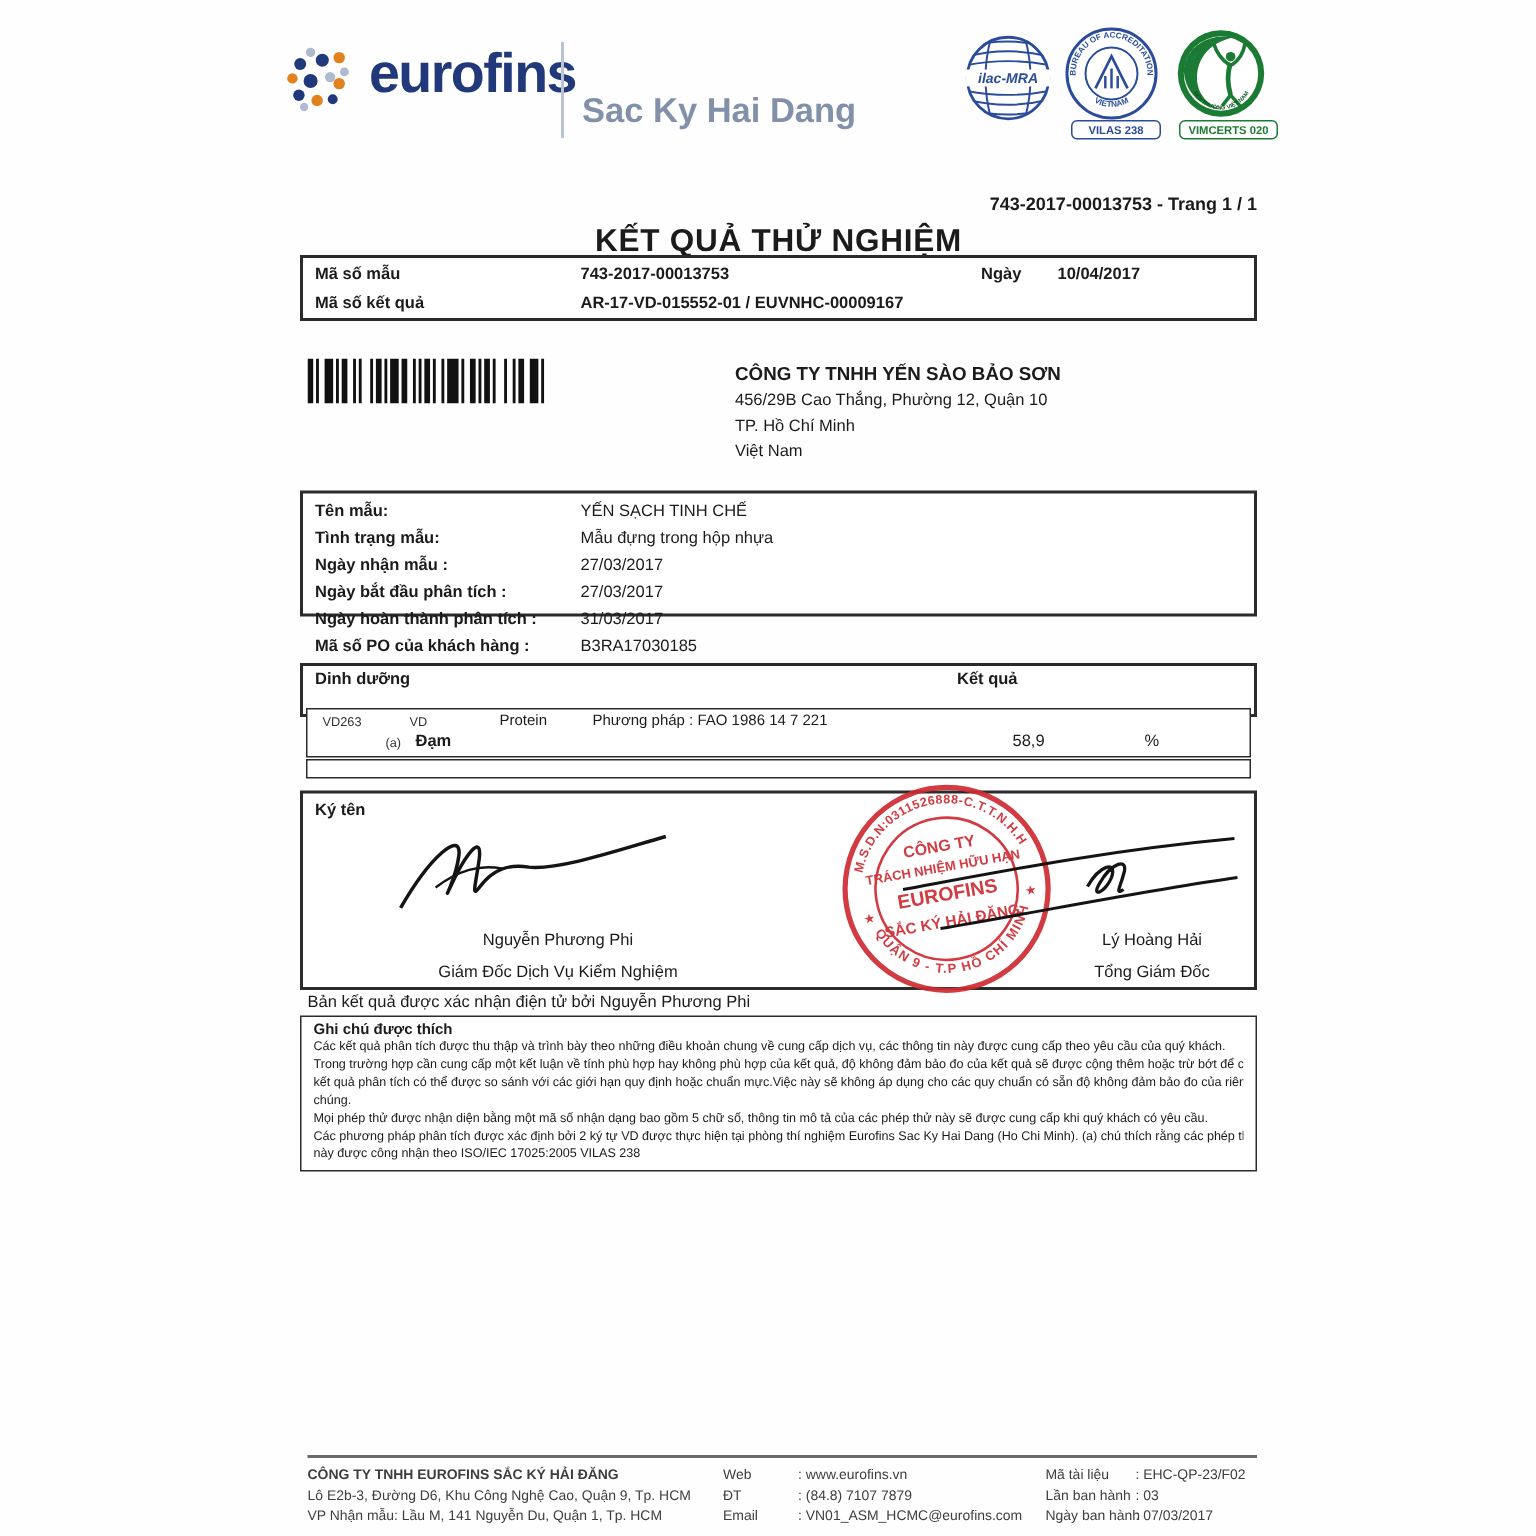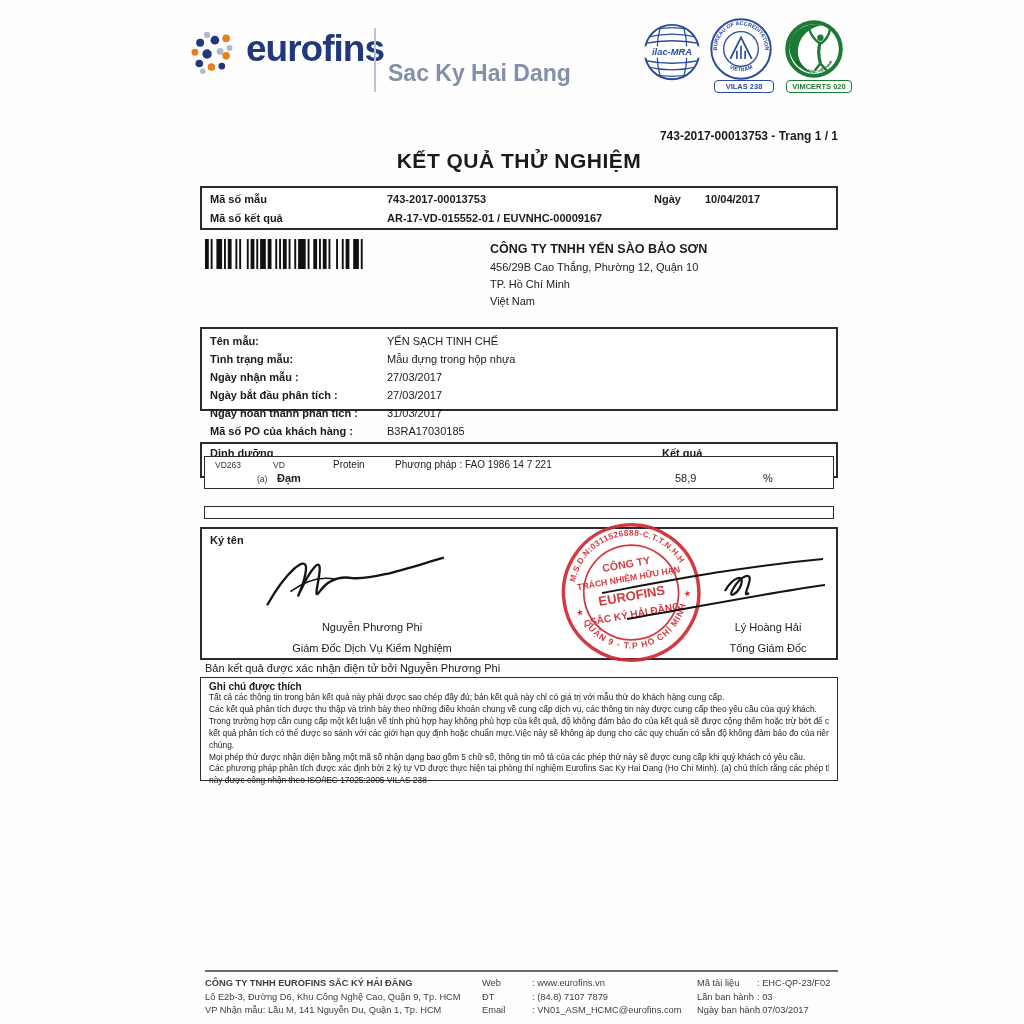--- a/index.html
+++ b/index.html
@@ -117,21 +117,21 @@
           <textPath href="#grnBot" startOffset="50%" text-anchor="middle">MÔI TRƯỜNG VIỆT NAM</textPath>
         </text>
       </svg>
     </span>
     <span class="badge" style="left:144px;top:66px;width:58px;color:#1b7a33;border-color:#1b7a33;">VIMCERTS 020</span>
   </div>
 
   <div class="abs doc-ref" style="left:538px;top:129px;width:300px;">743-2017-00013753 - Trang 1 / 1</div>
   <div class="abs title" style="left:200px;top:149px;width:638px;">KẾT QUẢ THỬ NGHIỆM</div>
 
-  <div class="box" style="left:200px;top:186px;width:638px;height:44px;">
+  <div class="box" style="left:200px;top:170px;width:638px;height:44px;">
     <span class="abs lbl" style="left:8px;top:5px;">Mã số mẫu</span>
     <span class="abs lbl" style="left:185px;top:5px;">743-2017-00013753</span>
     <span class="abs lbl" style="left:452px;top:5px;">Ngày</span>
     <span class="abs lbl" style="left:503px;top:5px;">10/04/2017</span>
     <span class="abs lbl" style="left:8px;top:24px;">Mã số kết quả</span>
     <span class="abs lbl" style="left:185px;top:24px;">AR-17-VD-015552-01 / EUVNHC-00009167</span>
   </div>
 
   <div class="abs" style="left:205px;top:239px;width:165px;height:30px;"><svg width="165" height="30" viewBox="0 0 165 30">
         <rect x="0.0" y="0" width="3.8" height="30" fill="#111"></rect>
@@ -180,23 +180,23 @@
     <span class="abs lbl" style="left:8px;top:60px;">Ngày bắt đầu phân tích :</span>
     <span class="abs val" style="left:185px;top:60px;">27/03/2017</span>
     <span class="abs lbl" style="left:8px;top:78px;">Ngày hoàn thành phân tích :</span>
     <span class="abs val" style="left:185px;top:78px;">31/03/2017</span>
     <span class="abs lbl" style="left:8px;top:96px;">Mã số PO của khách hàng :</span>
     <span class="abs val" style="left:185px;top:96px;">B3RA17030185</span>
   </div>
 
   <div class="box" style="left:200px;top:442px;width:638px;height:36px;text-decoration:underline;">
     <span class="abs lbl" style="left:8px;top:3px;">Dinh dưỡng</span>
-    <span class="abs lbl" style="left:460px;top:3px;">Kết quả</span>
-  </div>
-  <div class="thinbox" style="left:204px;top:456px;width:630px;height:33px;">
+    <span class="abs lbl" style="left:436px;top:3px;">Kết quả</span>
+  </div>
+  <div class="thinbox" style="left:204px;top:472px;width:630px;height:33px;">
     <span class="abs small-code" style="left:10px;top:3px;">VD263</span>
     <span class="abs small-code" style="left:68px;top:3px;">VD</span>
     <span class="abs" style="left:128px;top:2px;font-size:10px;">Protein</span>
     <span class="abs" style="left:190px;top:2px;font-size:10px;">Phương pháp : FAO 1986 14 7 221</span>
     <span class="abs small-code" style="left:52px;top:17px;">(a)</span>
     <span class="abs" style="left:72px;top:15px;font-size:11px;font-weight:bold;">Đạm</span>
     <span class="abs" style="left:470px;top:15px;font-size:11px;">58,9</span>
     <span class="abs" style="left:558px;top:15px;font-size:11px;">%</span>
   </div>
   <div class="thinbox" style="left:204px;top:506px;width:630px;height:13px;"></div>
@@ -248,21 +248,20 @@
     <div class="abs" style="left:466px;top:92px;width:200px;text-align:center;">
       <div style="font-size:11px;">Lý Hoàng Hải</div>
       <div style="font-size:11px;margin-top:9px;">Tổng Giám Đốc</div>
     </div>
   </div>
 
   <div class="abs" style="left:205px;top:662px;font-size:11px;">Bản kết quả được xác nhận điện tử bởi Nguyễn Phương Phi</div>
 
   <div class="thinbox" style="left:200px;top:677px;width:638px;height:104px;padding:3px 8px;">
     <div style="font-size:10px;font-weight:bold;">Ghi chú được thích</div>
-    <div class="note-line">Tất cả các thông tin trong bản kết quả này phải được sao chép đầy đủ; bản kết quả này chỉ có giá trị với mẫu thử do khách hàng cung cấp.</div>
     <div class="note-line">Các kết quả phân tích được thu thập và trình bày theo những điều khoản chung về cung cấp dịch vụ, các thông tin này được cung cấp theo yêu cầu của quý khách.</div>
     <div class="note-line">Trong trường hợp cần cung cấp một kết luận về tính phù hợp hay không phù hợp của kết quả, độ không đảm bảo đo của kết quả sẽ được cộng thêm hoặc trừ bớt để chỉ</div>
     <div class="note-line">kết quả phân tích có thể được so sánh với các giới hạn quy định hoặc chuẩn mực.Việc này sẽ không áp dụng cho các quy chuẩn có sẵn độ không đảm bảo đo của riêng</div>
     <div class="note-line">chúng.</div>
     <div class="note-line">Mọi phép thử được nhận diện bằng một mã số nhận dạng bao gồm 5 chữ số, thông tin mô tả của các phép thử này sẽ được cung cấp khi quý khách có yêu cầu.</div>
     <div class="note-line">Các phương pháp phân tích được xác định bởi 2 ký tự VD được thực hiện tại phòng thí nghiệm Eurofins Sac Ky Hai Dang (Ho Chi Minh). (a) chú thích rằng các phép thử</div>
     <div class="note-line">này được công nhận theo ISO/IEC 17025:2005 VILAS 238</div>
   </div>
 
   <div class="abs" style="left:205px;top:970px;width:633px;height:2px;background:#6a6a6a;"></div>

